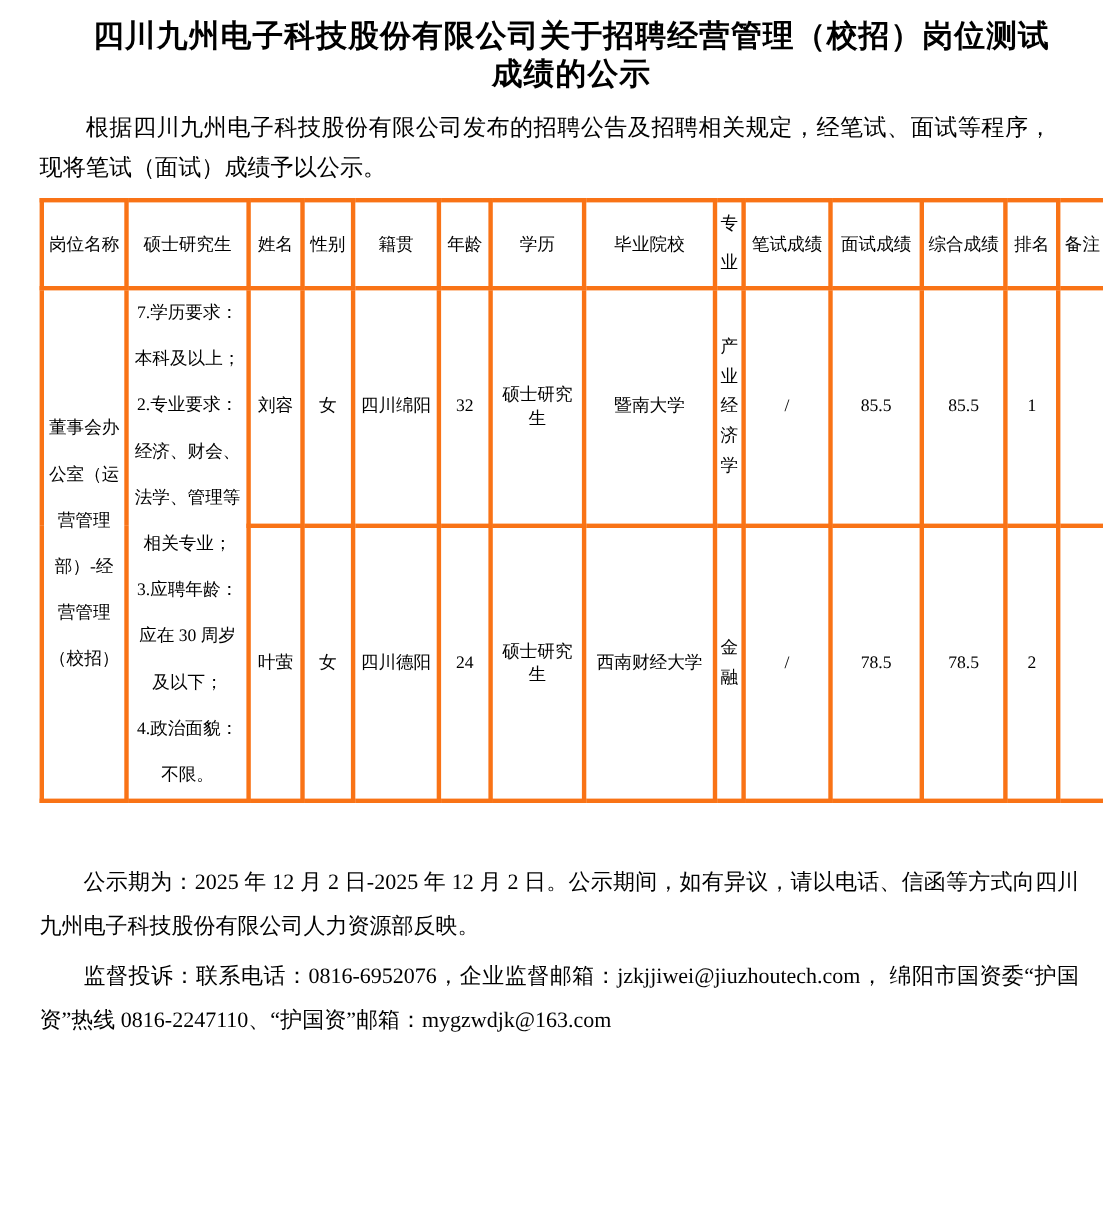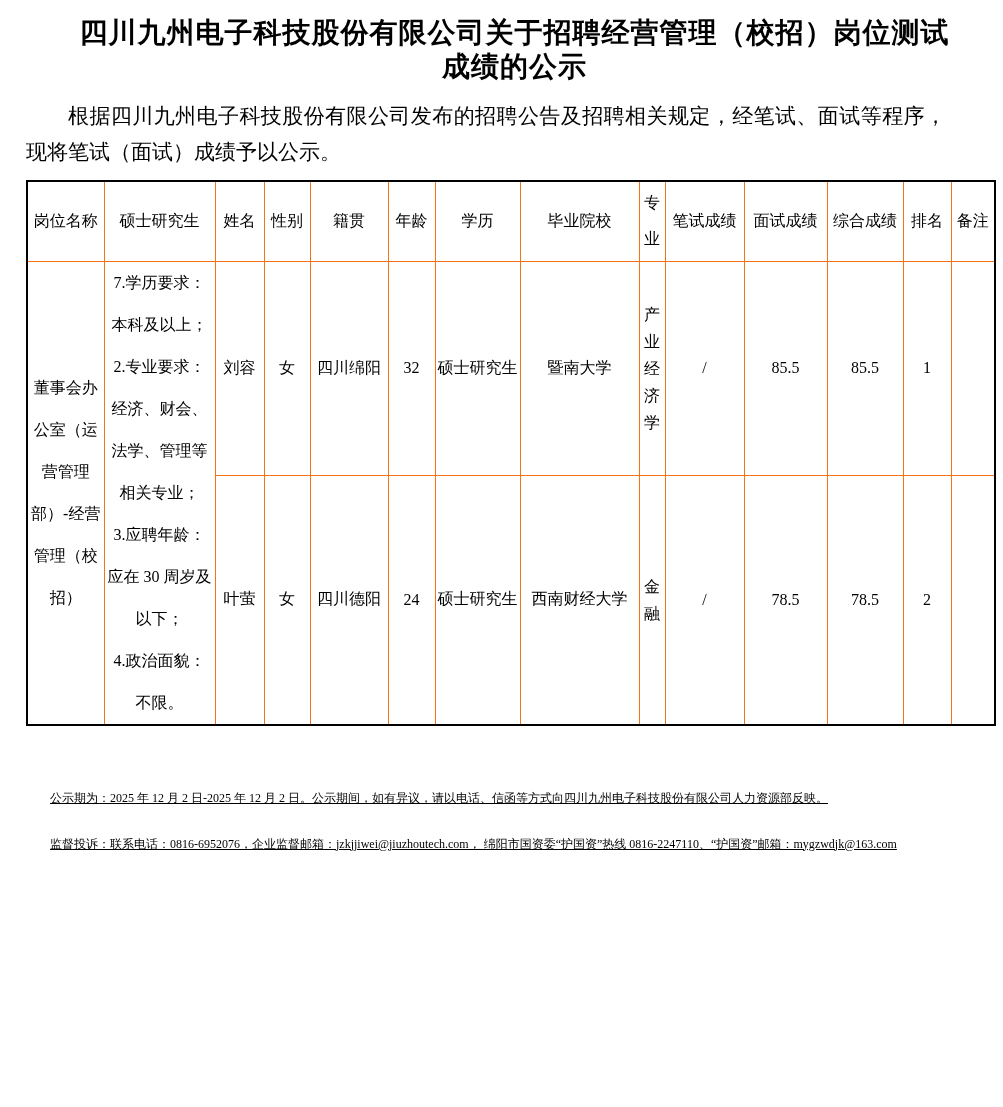--- a/index.html
+++ b/index.html
@@ -11,21 +11,21 @@
   body {
     width: 1003px;
     height: 1107px;
     font-family: "Liberation Serif", "DejaVu Serif", serif;
     overflow: hidden;
   }
   .page {
     box-sizing: border-box;
     width: 1003px;
     height: 1107px;
-    padding: 8px 0 0 26px;
+    padding: 8px 0 0 36px;
   }
   
   .doc-title {
     width: 880px;
     margin: 8px auto 0 auto;
     font-family: "Liberation Sans", "DejaVu Sans", sans-serif;
     font-weight: 700;
     font-size: 28px;
     line-height: 34px;
     text-align: center;
@@ -42,21 +42,21 @@
   }
   
   table.score {
     width: 968px;
     table-layout: fixed;
     border-collapse: collapse;
     border: 2px solid #000000;
     font-size: 16px;
   }
   table.score th, table.score td {
-    border: 1px solid #f97316;
+    border: 4px solid #f97316;
     text-align: center;
     vertical-align: middle;
     padding: 0 2px;
     font-weight: normal;
     overflow: hidden;
     box-sizing: border-box;
   }
   tr.hdr { height: 80px; }
   tr.r1  { height: 213px; }
   tr.r2  { height: 247px; }
@@ -76,25 +76,24 @@
     padding: 0 1px;
   }
   th.stack { line-height: 36px; }
   
   .footer {
     width: 945px;
     margin-top: 52px;
   }
   .footer p {
     margin: 0 0 6px 0;
-    font-size: 12px;
+    font-size: 20px;
     line-height: 40px;
     text-indent: 2em;
     text-align: justify;
-    text-decoration: underline;
   }
   
   .signature {
     width: 945px;
     margin-top: 26px;
     font-size: 20px;
     line-height: 40px;
     text-align: right;
   }
   .signature .company { padding-right: 2px; }

